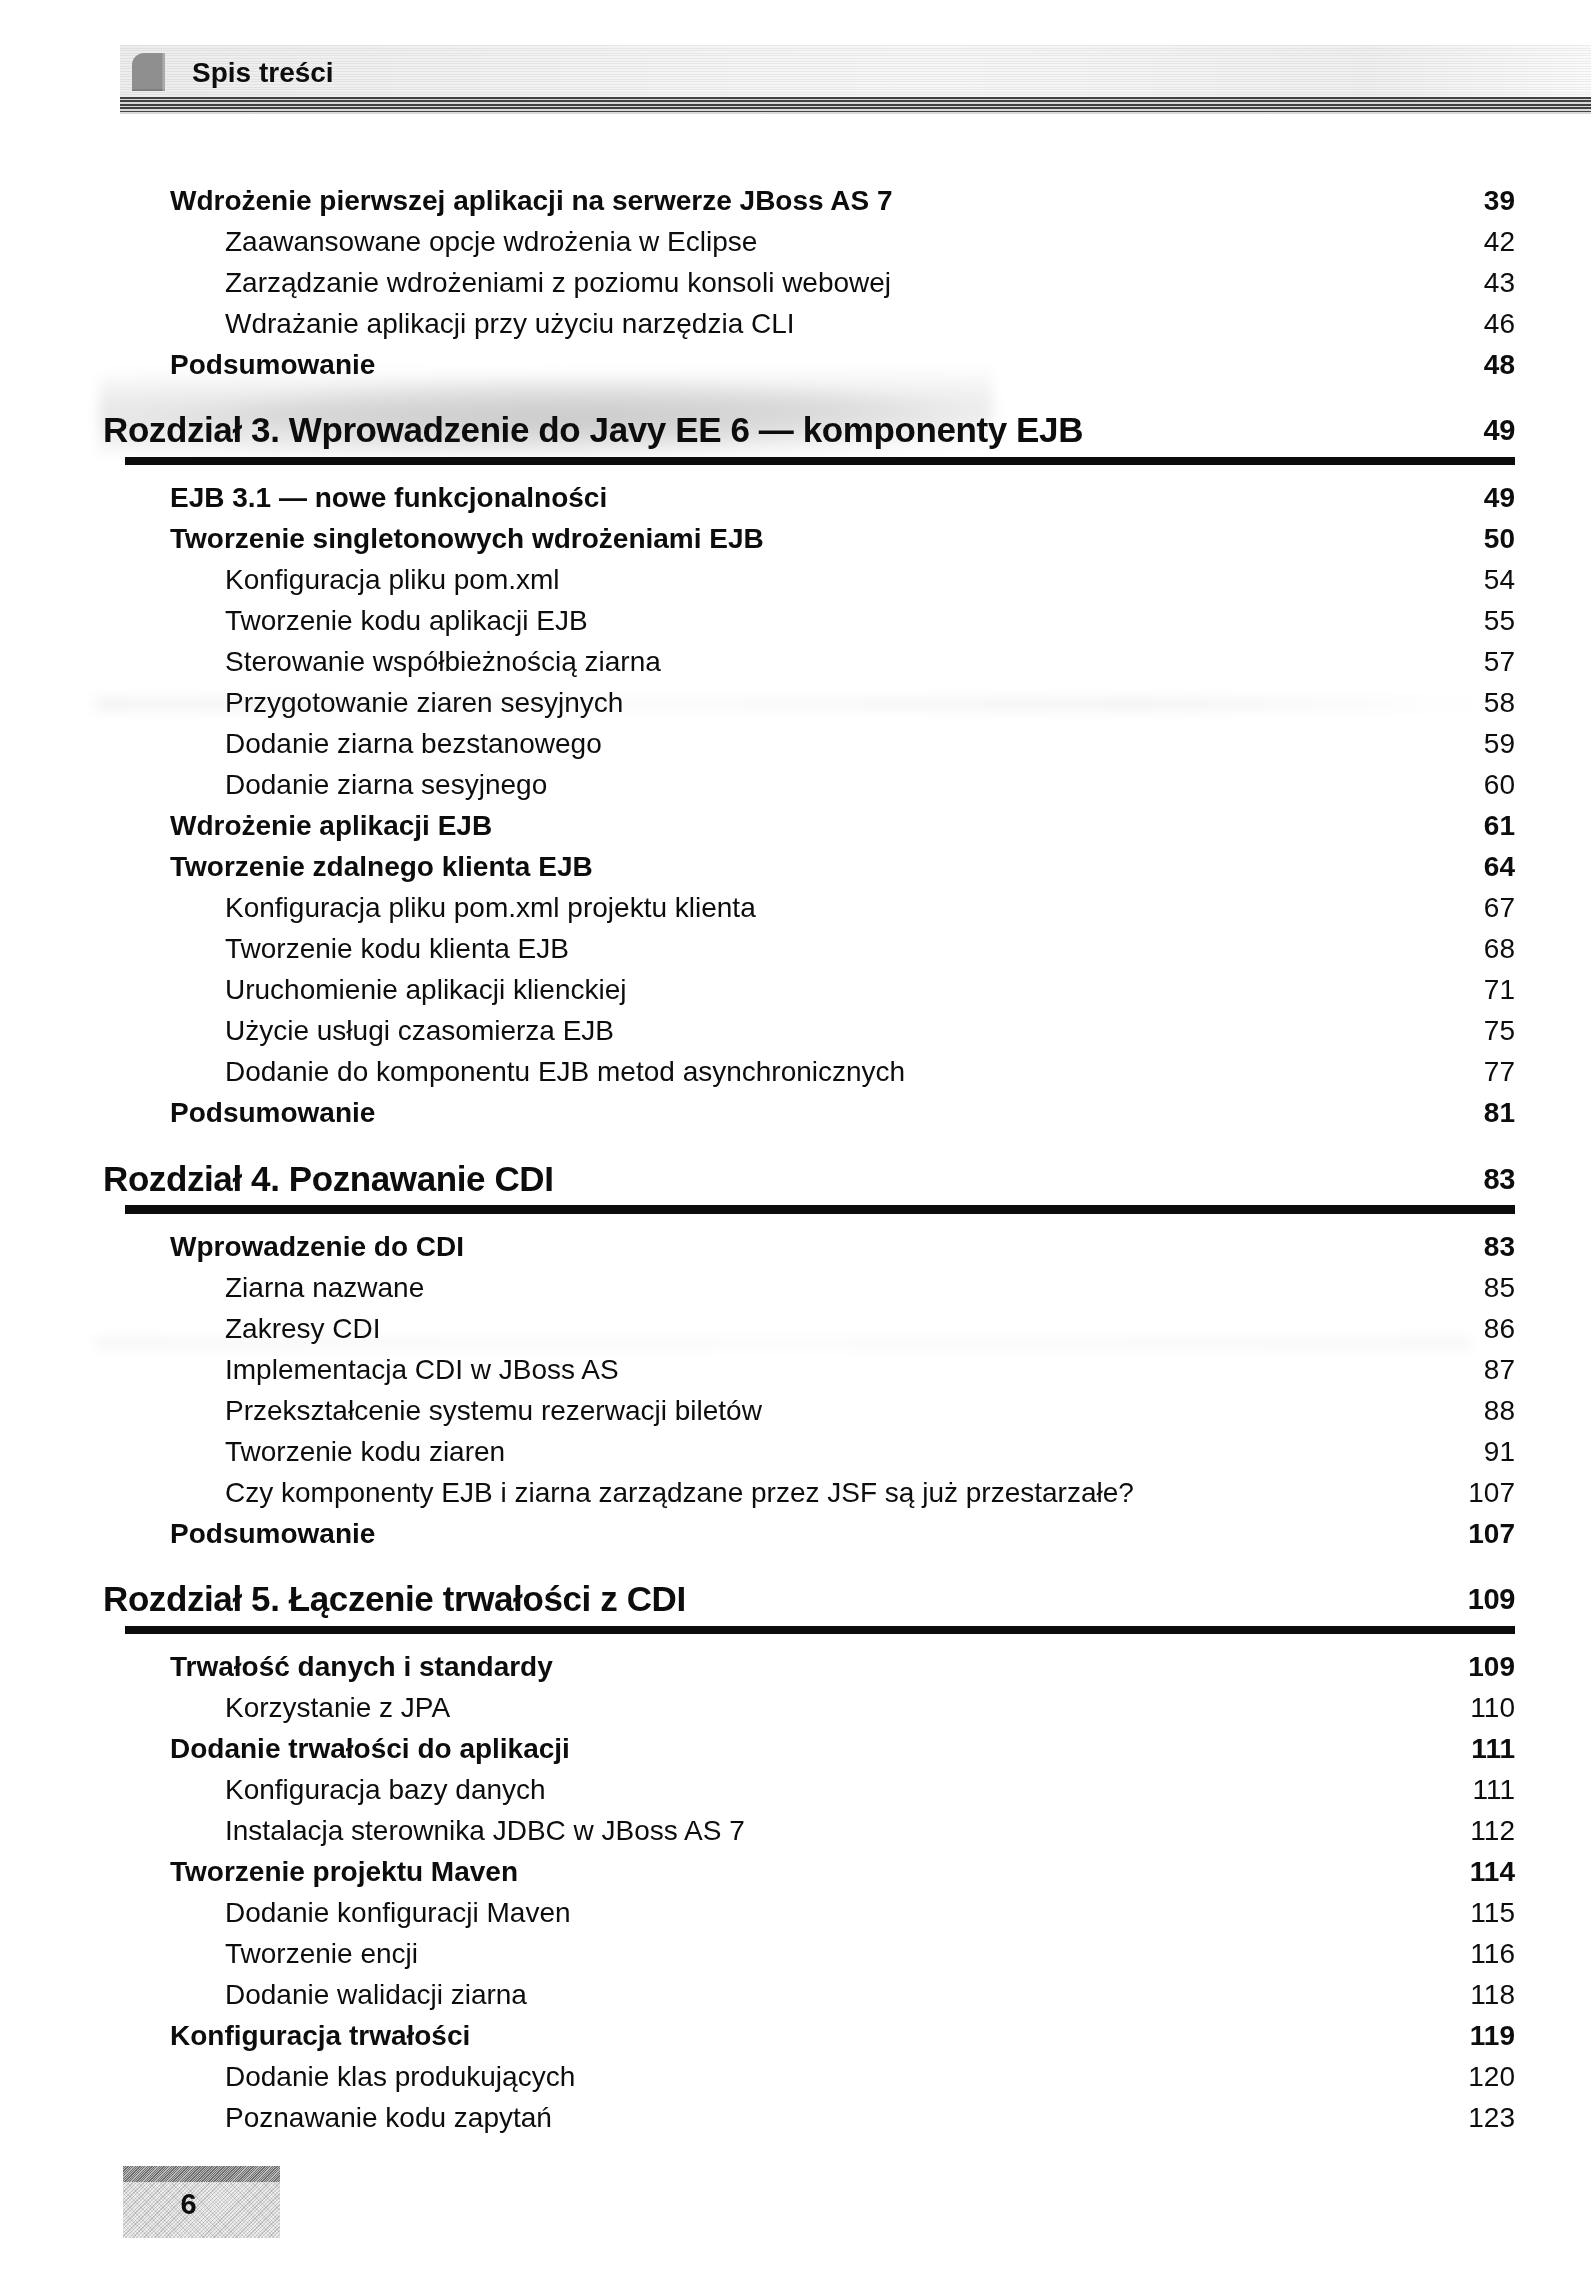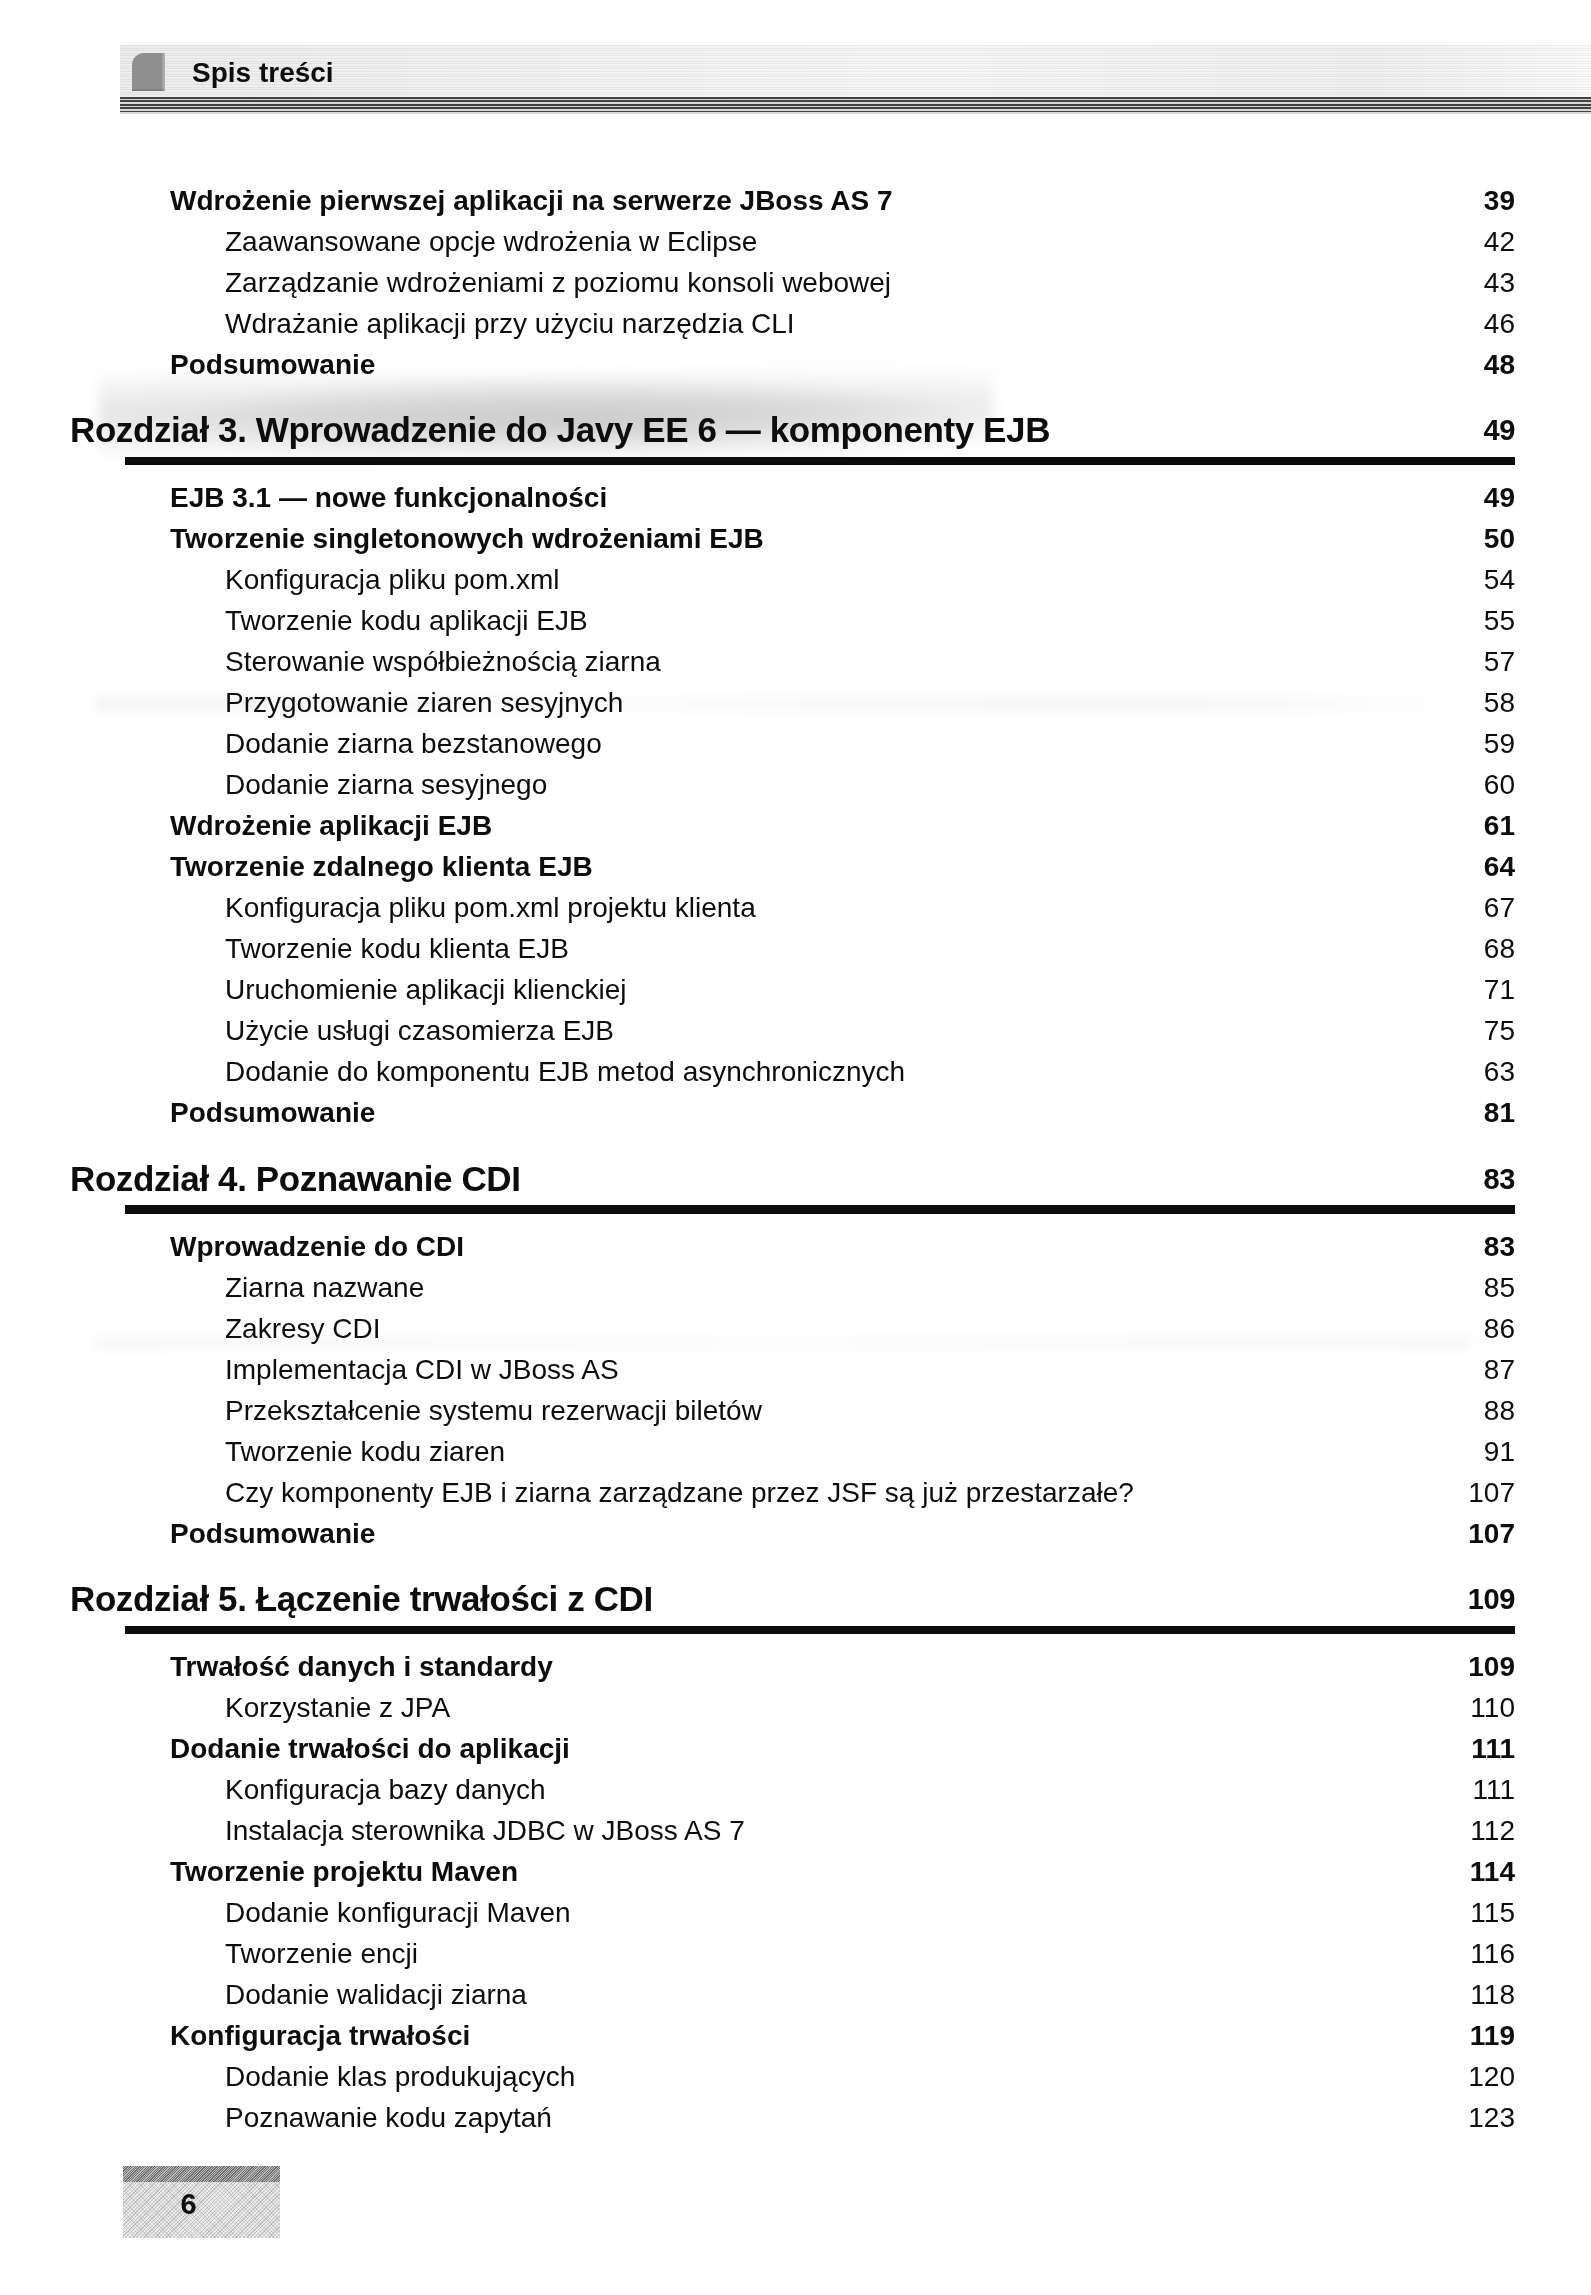--- a/index.html
+++ b/index.html
@@ -53,21 +53,21 @@
   .row{display:flex;align-items:center;height:41px;font-size:28px;line-height:41px;}
   .row .t{flex:1 1 auto;white-space:nowrap;overflow:hidden;}
   .row .p{flex:0 0 auto;text-align:right;min-width:77px;}
   .row.section{font-weight:700;padding-left:170px;}
   .row.sub{font-weight:400;padding-left:225px;}
   .row.sub .p{font-weight:400;}
   .row.section .p{font-weight:700;}
 
   .chapter-head{
     display:flex;align-items:center;height:46px;margin-top:22.4px;
-    padding-left:70px;font-size:35px;font-weight:700;letter-spacing:-0.4px;line-height:46px;
+    padding-left:103px;font-size:35px;font-weight:700;letter-spacing:-0.4px;line-height:46px;
   }
   .chapter-head .t{flex:1 1 auto;white-space:nowrap;}
   .chapter-head .p{flex:0 0 auto;font-size:29px;text-align:right;min-width:77px;}
   .chapter-rule{margin:3.4px 0 12px 125px;height:8.6px;background:#0c0c0c;}
 
   
   .footer-block{
     position:absolute;left:123px;top:2166px;width:157px;height:72px;
     background:
       repeating-linear-gradient(135deg, rgba(0,0,0,0.16) 0 0.9px, rgba(0,0,0,0) 0.9px 2.6px),
@@ -179,21 +179,21 @@
         <div class="row sub">
           <span class="t">Uruchomienie aplikacji klienckiej</span>
           <span class="p">71</span>
         </div>
         <div class="row sub">
           <span class="t">Użycie usługi czasomierza EJB</span>
           <span class="p">75</span>
         </div>
         <div class="row sub">
           <span class="t">Dodanie do komponentu EJB metod asynchronicznych</span>
-          <span class="p">63</span>
+          <span class="p">77</span>
         </div>
         <div class="row section">
           <span class="t">Podsumowanie</span>
           <span class="p">81</span>
         </div>
       </section>
       <section class="sec">
         <div class="chapter-head">
           <span class="t">Rozdział 4. Poznawanie CDI</span>
           <span class="p">83</span>

